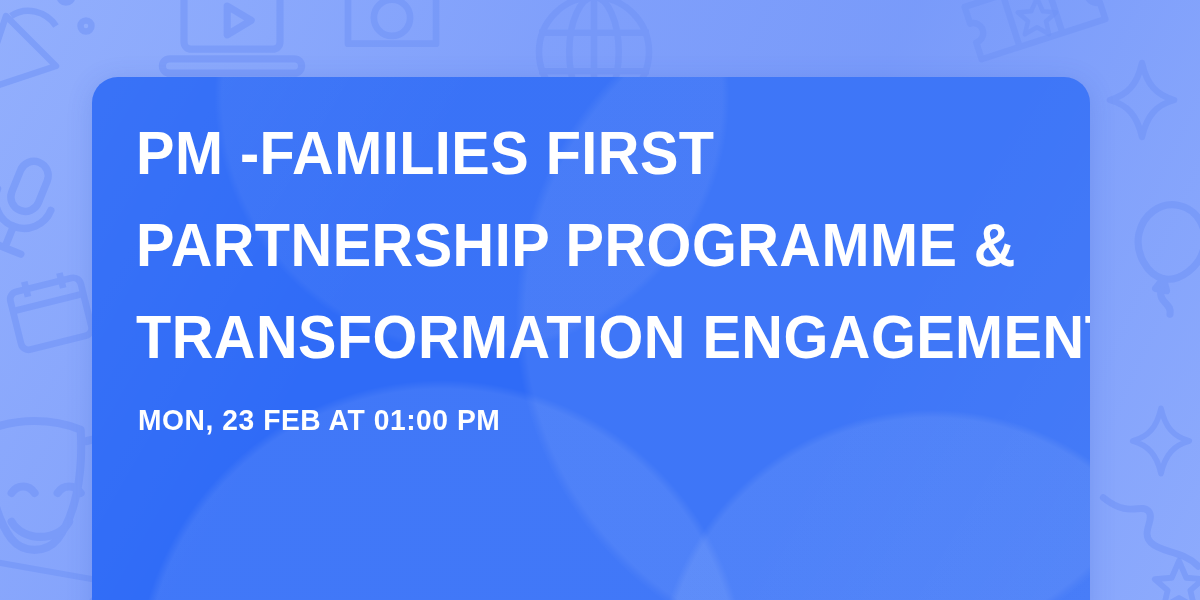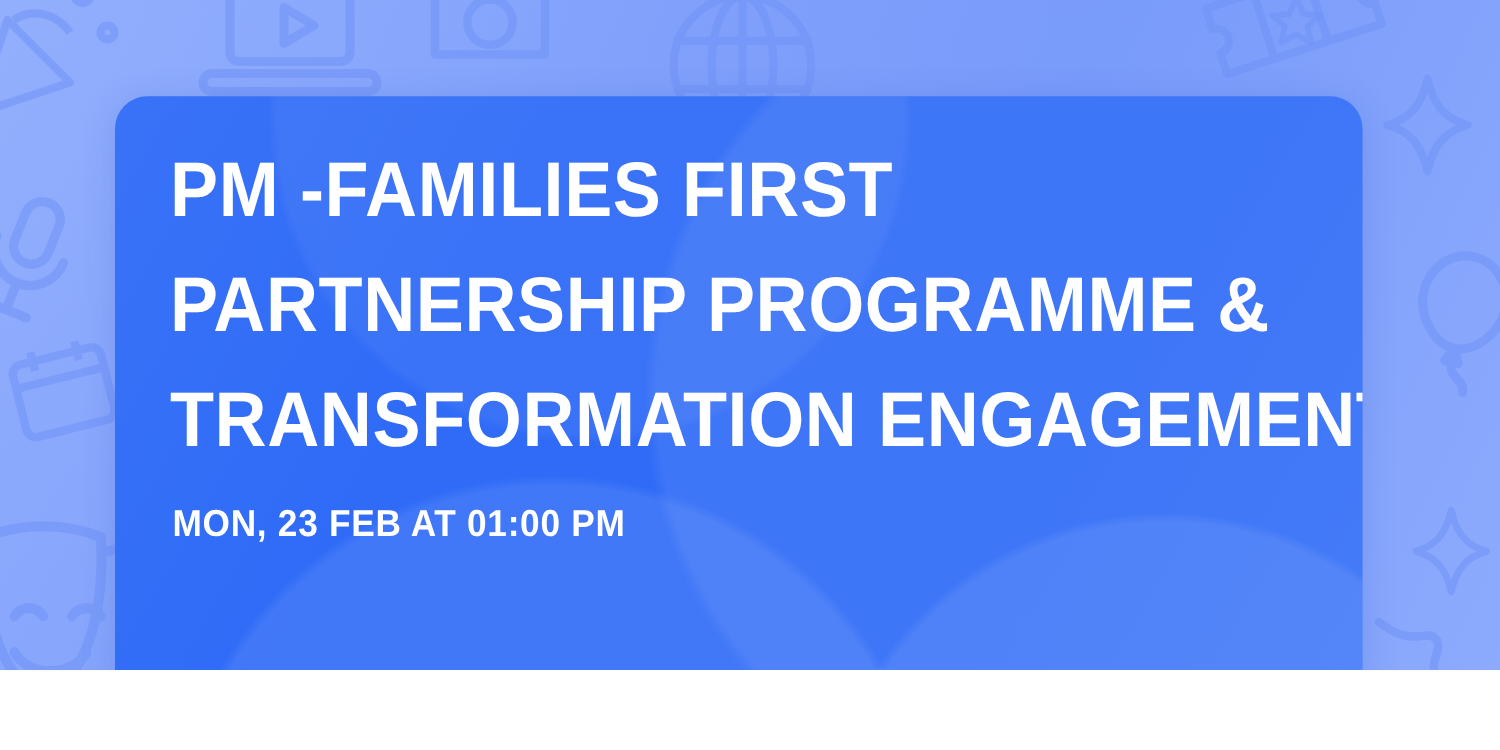--- a/index.html
+++ b/index.html
@@ -8,21 +8,21 @@
     padding: 0;
     background: #ffffff;
   }
   body {
     font-family: "Liberation Sans", "DejaVu Sans", sans-serif;
   }
 
   #stage {
     position: relative;
     width: 1200px;
-    height: 536px;
+    height: 600px;
     overflow: hidden;
     background: #86a6fb;
   }
 
   
   .bg-gradient {
     position: absolute;
     inset: 0;
     background:
       radial-gradient(120% 150% at 18% 10%, #8fadfc 0%, #7f9ffb 45%, #7a9bfb 100%);

